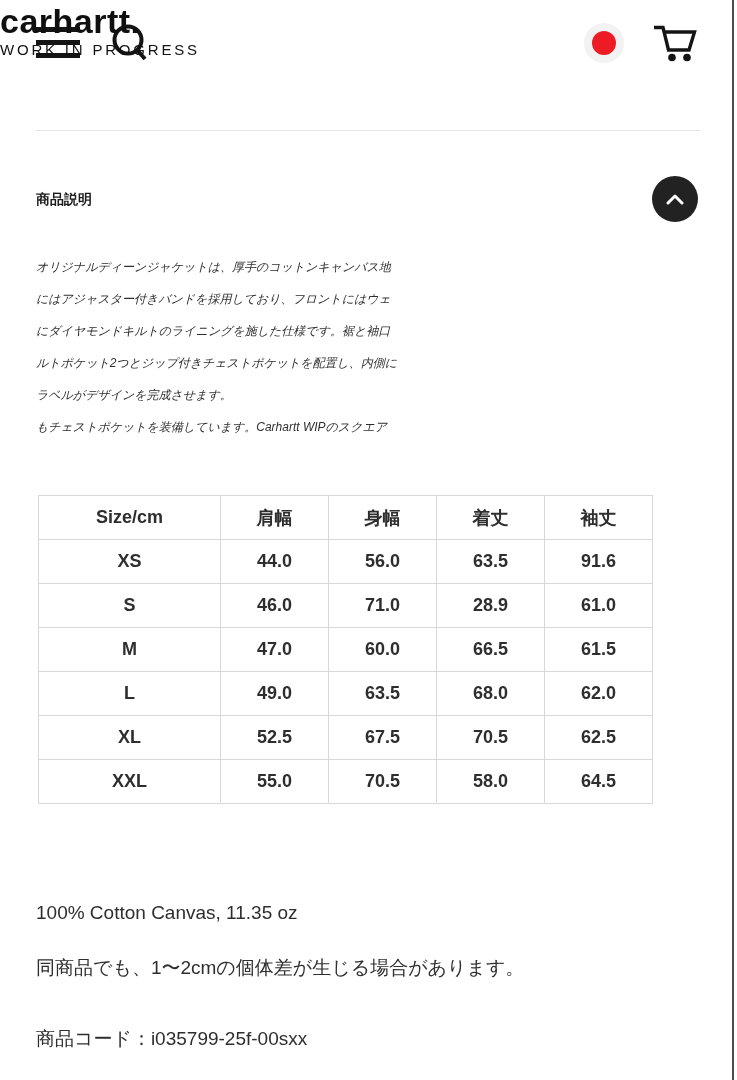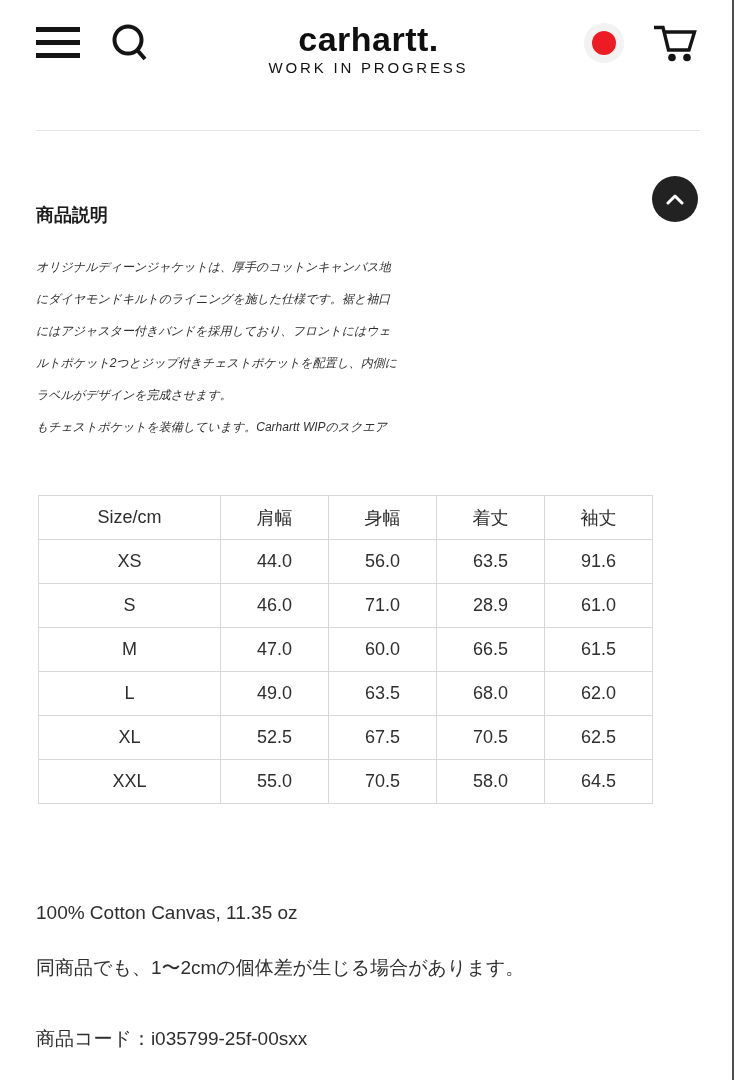--- a/index.html
+++ b/index.html
@@ -7,44 +7,44 @@
   .page {
     position:relative; width:737px; height:1080px; background:#ffffff;
     overflow:hidden; font-family:"Liberation Sans","DejaVu Sans",sans-serif;
     color:#2e2e2e;
   }
   
   .hamburger { position:absolute; left:36px; top:27px; width:44px; height:31px;
     display:flex; flex-direction:column; justify-content:space-between; cursor:pointer; }
   .hamburger .bar { height:5px; background:#141414; }
   .search-btn { position:absolute; left:110px; top:22px; cursor:pointer; }
-  .logo { position:absolute; left:0; right:0; top:22px; text-align:center; cursor:pointer; }
+  .logo { position:absolute; left:0; right:0; top:4px; text-align:left; cursor:pointer; }
   .logo .wordmark { font-size:34px; font-weight:bold; letter-spacing:0.5px; color:#0f0f0f; line-height:1; }
   .logo .tagline { font-size:15px; letter-spacing:2.8px; color:#111; margin-top:3px; font-weight:500; }
   .flag-btn { position:absolute; left:584px; top:23px; width:40px; height:40px;
     border-radius:50%; background:#f2f2f2; cursor:pointer; }
   .flag-dot { width:24px; height:24px; border-radius:50%; margin:8px; }
   .cart-btn { position:absolute; left:652px; top:23px; cursor:pointer; }
   
   .divider { position:absolute; left:36px; top:130px; width:664px; height:1px; background:#e4e4e4; }
   
-  .section-title { position:absolute; left:36px; top:192px; height:46px; line-height:46px;
-    font-size:18px; font-weight:bold; color:#1c1c1c; }
+  .section-title { position:absolute; left:36px; top:176px; height:46px; line-height:46px;
+    font-size:14px; font-weight:bold; color:#1c1c1c; }
   .collapse-btn { position:absolute; left:652px; top:176px; width:46px; height:46px;
     border-radius:50%; background:#222222; cursor:pointer;
     display:flex; align-items:center; justify-content:center; }
   
   .description { position:absolute; left:36px; top:251px; }
   .desc-line { height:32px; line-height:32px; font-size:12px; color:#2e2e2e; white-space:nowrap;font-style:italic; }
   
   .size-table { position:absolute; left:38px; top:495px; width:614px;
     border-collapse:collapse; table-layout:fixed; }
   .size-table th, .size-table td {
     border:1px solid #d8d8d8; height:44px; text-align:center; vertical-align:middle;
-    font-size:18px; font-weight:normal; color:#2e2e2e; padding:0; }
+    font-size:18px; font-weight:bold; color:#2e2e2e; padding:0; }
   .size-table col.c-size { width:182px; }
   .size-table col.c-m { width:108px; }
   
   .detail-line { position:absolute; left:36px; font-size:19px; line-height:28px; color:#2e2e2e; white-space:nowrap; }
   .model-info   { top:866px; }
   .fabric       { top:899px; }
   .tolerance    { top:954px; }
   .product-code { top:1025px; }
   
   .scrollbar { position:absolute; top:0; right:3px; width:2px; height:1080px; background:#4d4d4d; }
@@ -88,22 +88,22 @@
 
   <div class="section-title">商品説明</div>
   <div class="collapse-btn" style="background: rgb(34, 34, 34);">
     <svg width="18" height="11" viewBox="0 0 18 11">
       <polyline points="2,9 9,2 16,9" fill="none" stroke="#ffffff" stroke-width="3" stroke-linecap="round" stroke-linejoin="round"></polyline>
     </svg>
   </div>
 
   <div class="description">
       <div class="desc-line">オリジナルディーンジャケットは、厚手のコットンキャンバス地</div>
+      <div class="desc-line">にはアジャスター付きバンドを採用しており、フロントにはウェ</div>
       <div class="desc-line">にダイヤモンドキルトのライニングを施した仕様です。裾と袖口</div>
-      <div class="desc-line">にはアジャスター付きバンドを採用しており、フロントにはウェ</div>
       <div class="desc-line">ルトポケット2つとジップ付きチェストポケットを配置し、内側に</div>
       <div class="desc-line">ラベルがデザインを完成させます。</div>
       <div class="desc-line">もチェストポケットを装備しています。Carhartt WIPのスクエア</div>
     </div>
 
   <table class="size-table">
     <colgroup>
       <col class="c-size">
         <col class="c-m">
         <col class="c-m">

